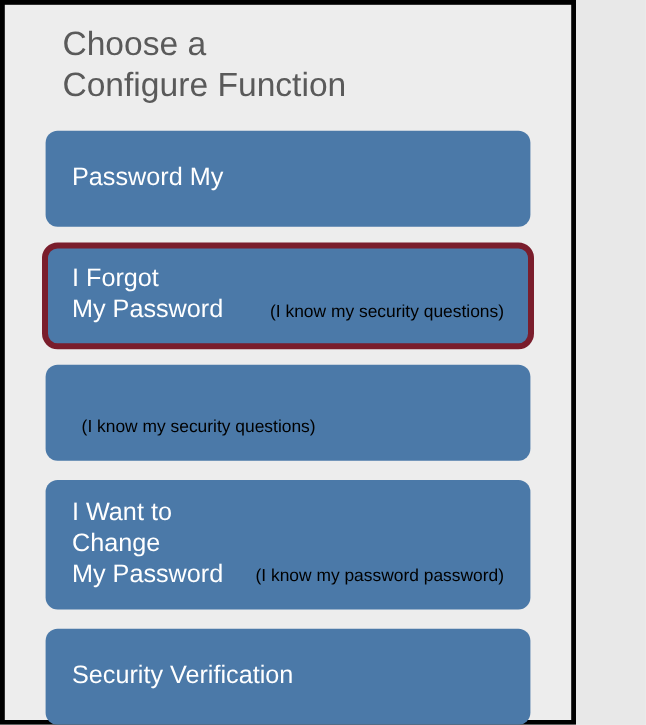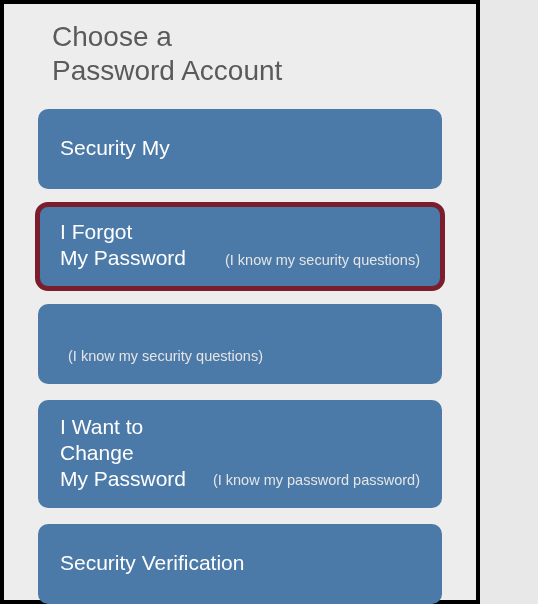--- a/index.html
+++ b/index.html
@@ -48,41 +48,41 @@
       outline-offset: -2px;
     }
     .main-label {
       font-size: 21px;
       line-height: 1.25;
       font-weight: 400;
     }
     .main-label .ln { display: block; }
     .sub-label {
       font-size: 14.5px;
-      color: #e5e5e5;
+      color: #000000;
       white-space: nowrap;
       margin-left: 8px;
       align-self: flex-end;
       padding-bottom: 4px;
     }
   </style>
 </head>
 <body>
 
 <div class="frame">
   <div class="title">
     <span class="line">Choose a</span>
-    <span class="line">Password Account</span>
+    <span class="line">Configure Function</span>
   </div>
 
   <div class="option-list">
 
     <div class="option">
       <div class="main-label">
-        <span class="ln">Security My</span>
+        <span class="ln">Password My</span>
       </div>
       <div class="sub-label"></div>
     </div>
 
     <div class="option highlight">
       <div class="main-label">
         <span class="ln">I Forgot</span>
         <span class="ln">My Password</span>
       </div>
       <div class="sub-label">(I know my security questions)</div>

